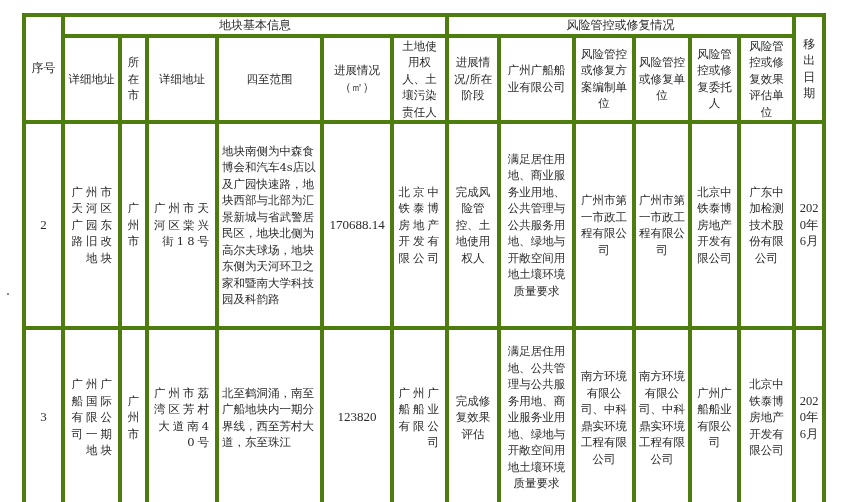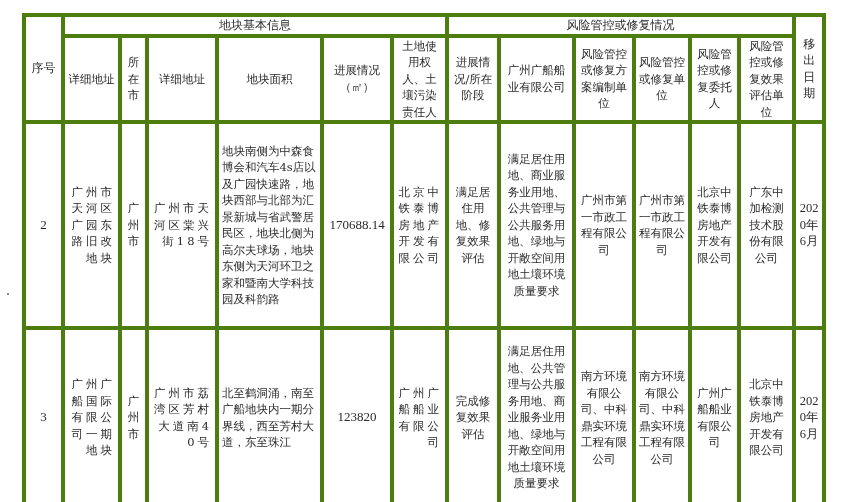--- a/index.html
+++ b/index.html
@@ -46,41 +46,41 @@
     <tr class="h-group">
       <th rowspan="2">序号</th>
       <th colspan="6">地块基本信息</th>
       <th colspan="6">风险管控或修复情况</th>
       <th rowspan="2">移出日期</th>
     </tr>
     <tr class="h-cols">
       <th>详细地址</th>
       <th>所在市</th>
       <th>详细地址</th>
-      <th>地块面积</th>
+      <th>四至范围</th>
       <th>进展情况（㎡）</th>
       <th>土地使用权人、土壤污染责任人</th>
       <th>进展情况/所在阶段</th>
       <th>广州广船船业有限公司</th>
       <th>风险管控或修复方案编制单位</th>
       <th>风险管控或修复单位</th>
       <th>风险管控或修复委托人</th>
       <th>风险管控或修复效果评估单位</th>
     </tr>
   </thead>
   <tbody>
     <tr class="r2">
       <td class="num">2</td>
       <td class="spread">广州市天河区广园东路旧改地块</td>
       <td>广州市</td>
       <td class="spread">广州市天河区棠兴街18号</td>
       <td class="left">地块南侧为中森食博会和汽车4s店以及广园快速路，地块西部与北部为汇景新城与省武警居民区，地块北侧为高尔夫球场，地块东侧为天河环卫之家和暨南大学科技园及科韵路</td>
       <td class="num">170688.14</td>
       <td class="spread">北京中铁泰博房地产开发有限公司</td>
-      <td>满足居住用地、修复效果评估</td>
+      <td>完成风险管控、土地使用权人</td>
       <td>满足居住用地、商业服务业用地、公共管理与公共服务用地、绿地与开敞空间用地土壤环境质量要求</td>
       <td>广州市第一市政工程有限公司</td>
       <td>广州市第一市政工程有限公司</td>
       <td>北京中铁泰博房地产开发有限公司</td>
       <td>广东中加检测技术股份有限公司</td>
       <td class="date">2020年6月</td>
     </tr>
     <tr class="r3">
       <td class="num">3</td>
       <td class="spread">广州广船国际有限公司一期地块</td>

